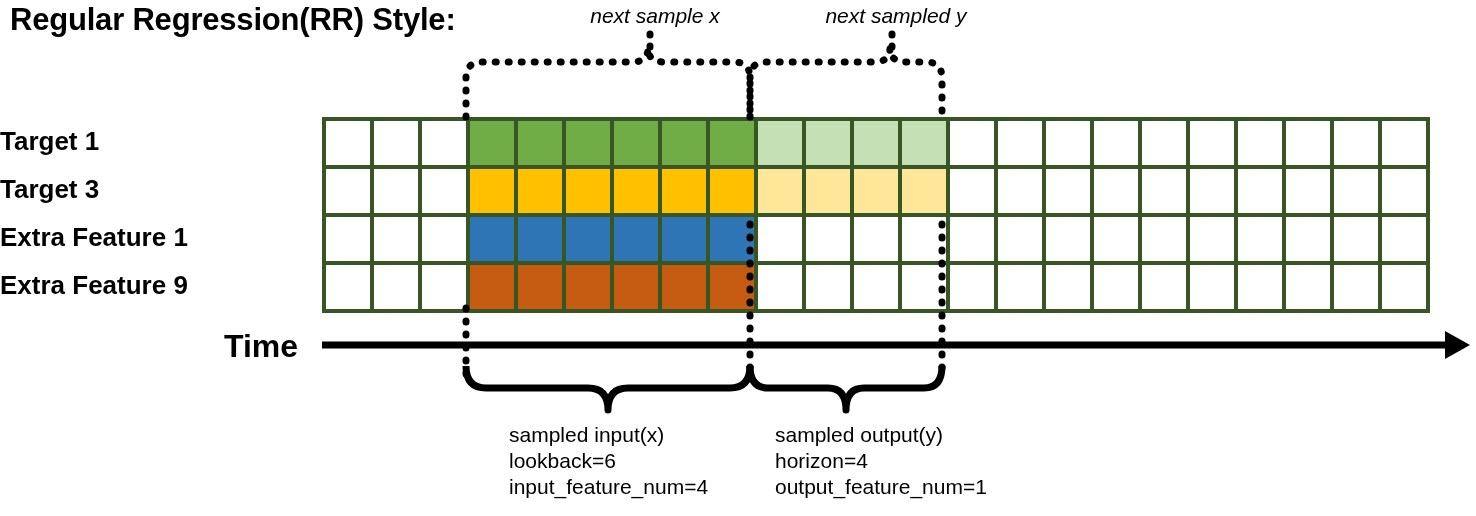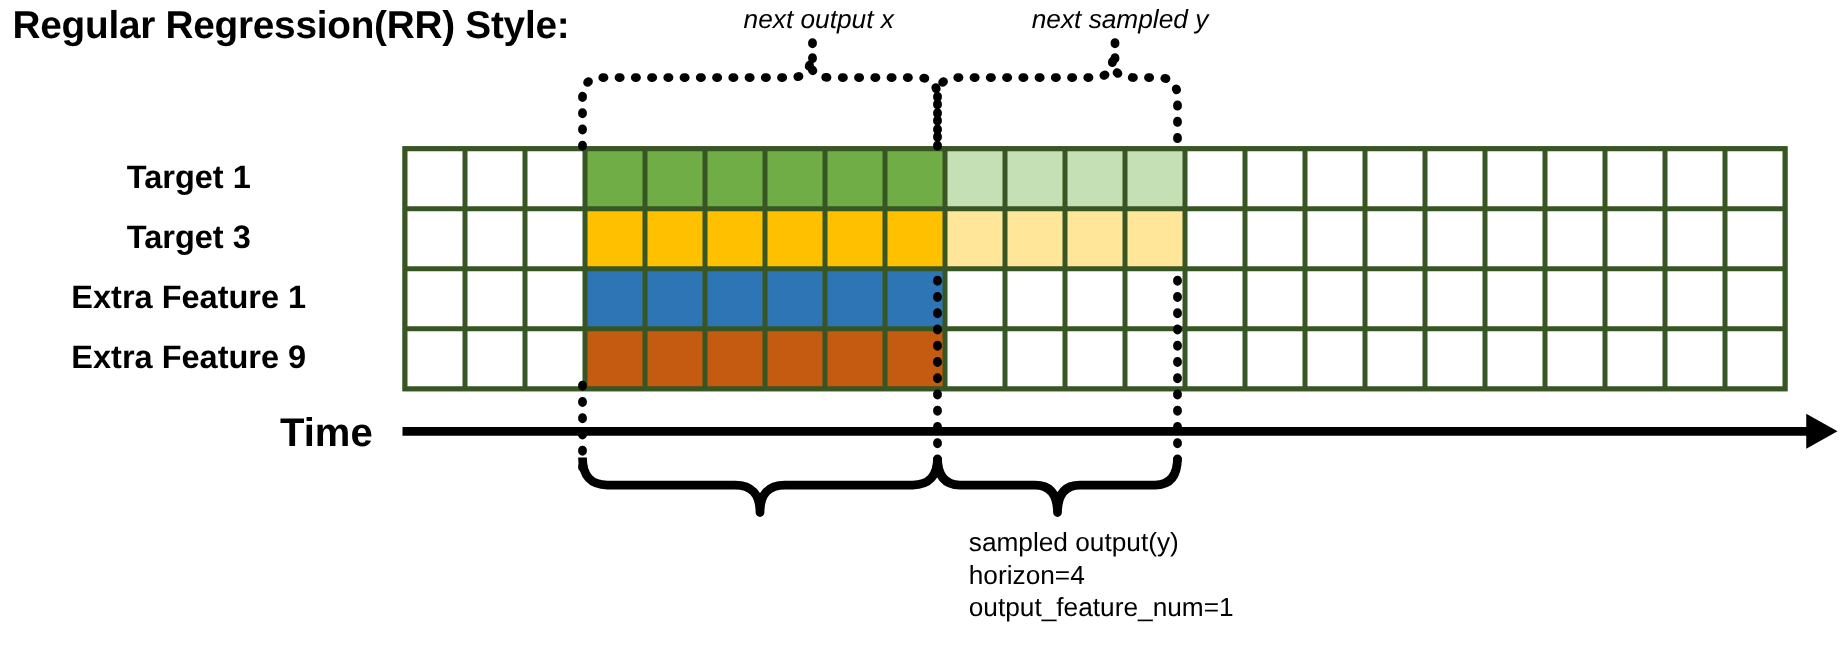--- a/index.html
+++ b/index.html
@@ -11,21 +11,21 @@
   
   .title{
     position:absolute;left:10px;top:2px;
     font-size:31px;font-weight:600;letter-spacing:-0.2px;
     white-space:nowrap;
   }
 
   
   .row-labels{position:absolute;left:0px;top:117px;width:312px;}
   .row-label{
-    height:48px;line-height:48px;text-align:center;
+    height:48px;line-height:48px;text-align:left;
     font-size:26px;font-weight:700;white-space:nowrap;
     padding-right:10px;box-sizing:border-box;
   }
 
   
   .grid{
     position:absolute;left:322px;top:117px;
     border:4px solid #375623;box-sizing:border-box;
     background:#375623;
     display:flex;flex-direction:column;
@@ -170,23 +170,28 @@
         <div class="cell" style="background: rgb(255, 255, 255);"></div>
         <div class="cell" style="background: rgb(255, 255, 255);"></div>
         <div class="cell" style="background: rgb(255, 255, 255);"></div>
         <div class="cell" style="background: rgb(255, 255, 255);"></div>
         <div class="cell" style="background: rgb(255, 255, 255);"></div>
       </div>
     </div>
 
   <div class="time-label" style="left:224px;top:328px;right:auto;">Time</div>
 
-  <div class="ann-italic" style="left:655px;top:4px;">next output x</div>
+  <div class="ann-italic" style="left:655px;top:4px;">next sample x</div>
   <div class="ann-italic" style="left:896px;top:4px;">next sampled y</div>
 
+  <div class="caption" style="left:509px;top:422px;">
+    <div>sampled input(x)</div>
+    <div>lookback=6</div>
+    <div>input_feature_num=4</div>
+  </div>
   <div class="caption" style="left:775px;top:422px;">
     <div>sampled output(y)</div>
     <div>horizon=4</div>
     <div>output_feature_num=1</div>
   </div>
 
   <svg class="overlay" viewBox="0 0 1476 516" width="1476" height="516" xmlns="http://www.w3.org/2000/svg">
 
     <path d="M466,117 L466,78 Q466,62 482,62 L632,62 Q648,62 648,48 Q648,62 664,62 L734,62 Q750,62 750,78 L750,117" fill="none" stroke="#000000" stroke-width="7" stroke-linecap="round" stroke-dasharray="1 12"></path>
 

